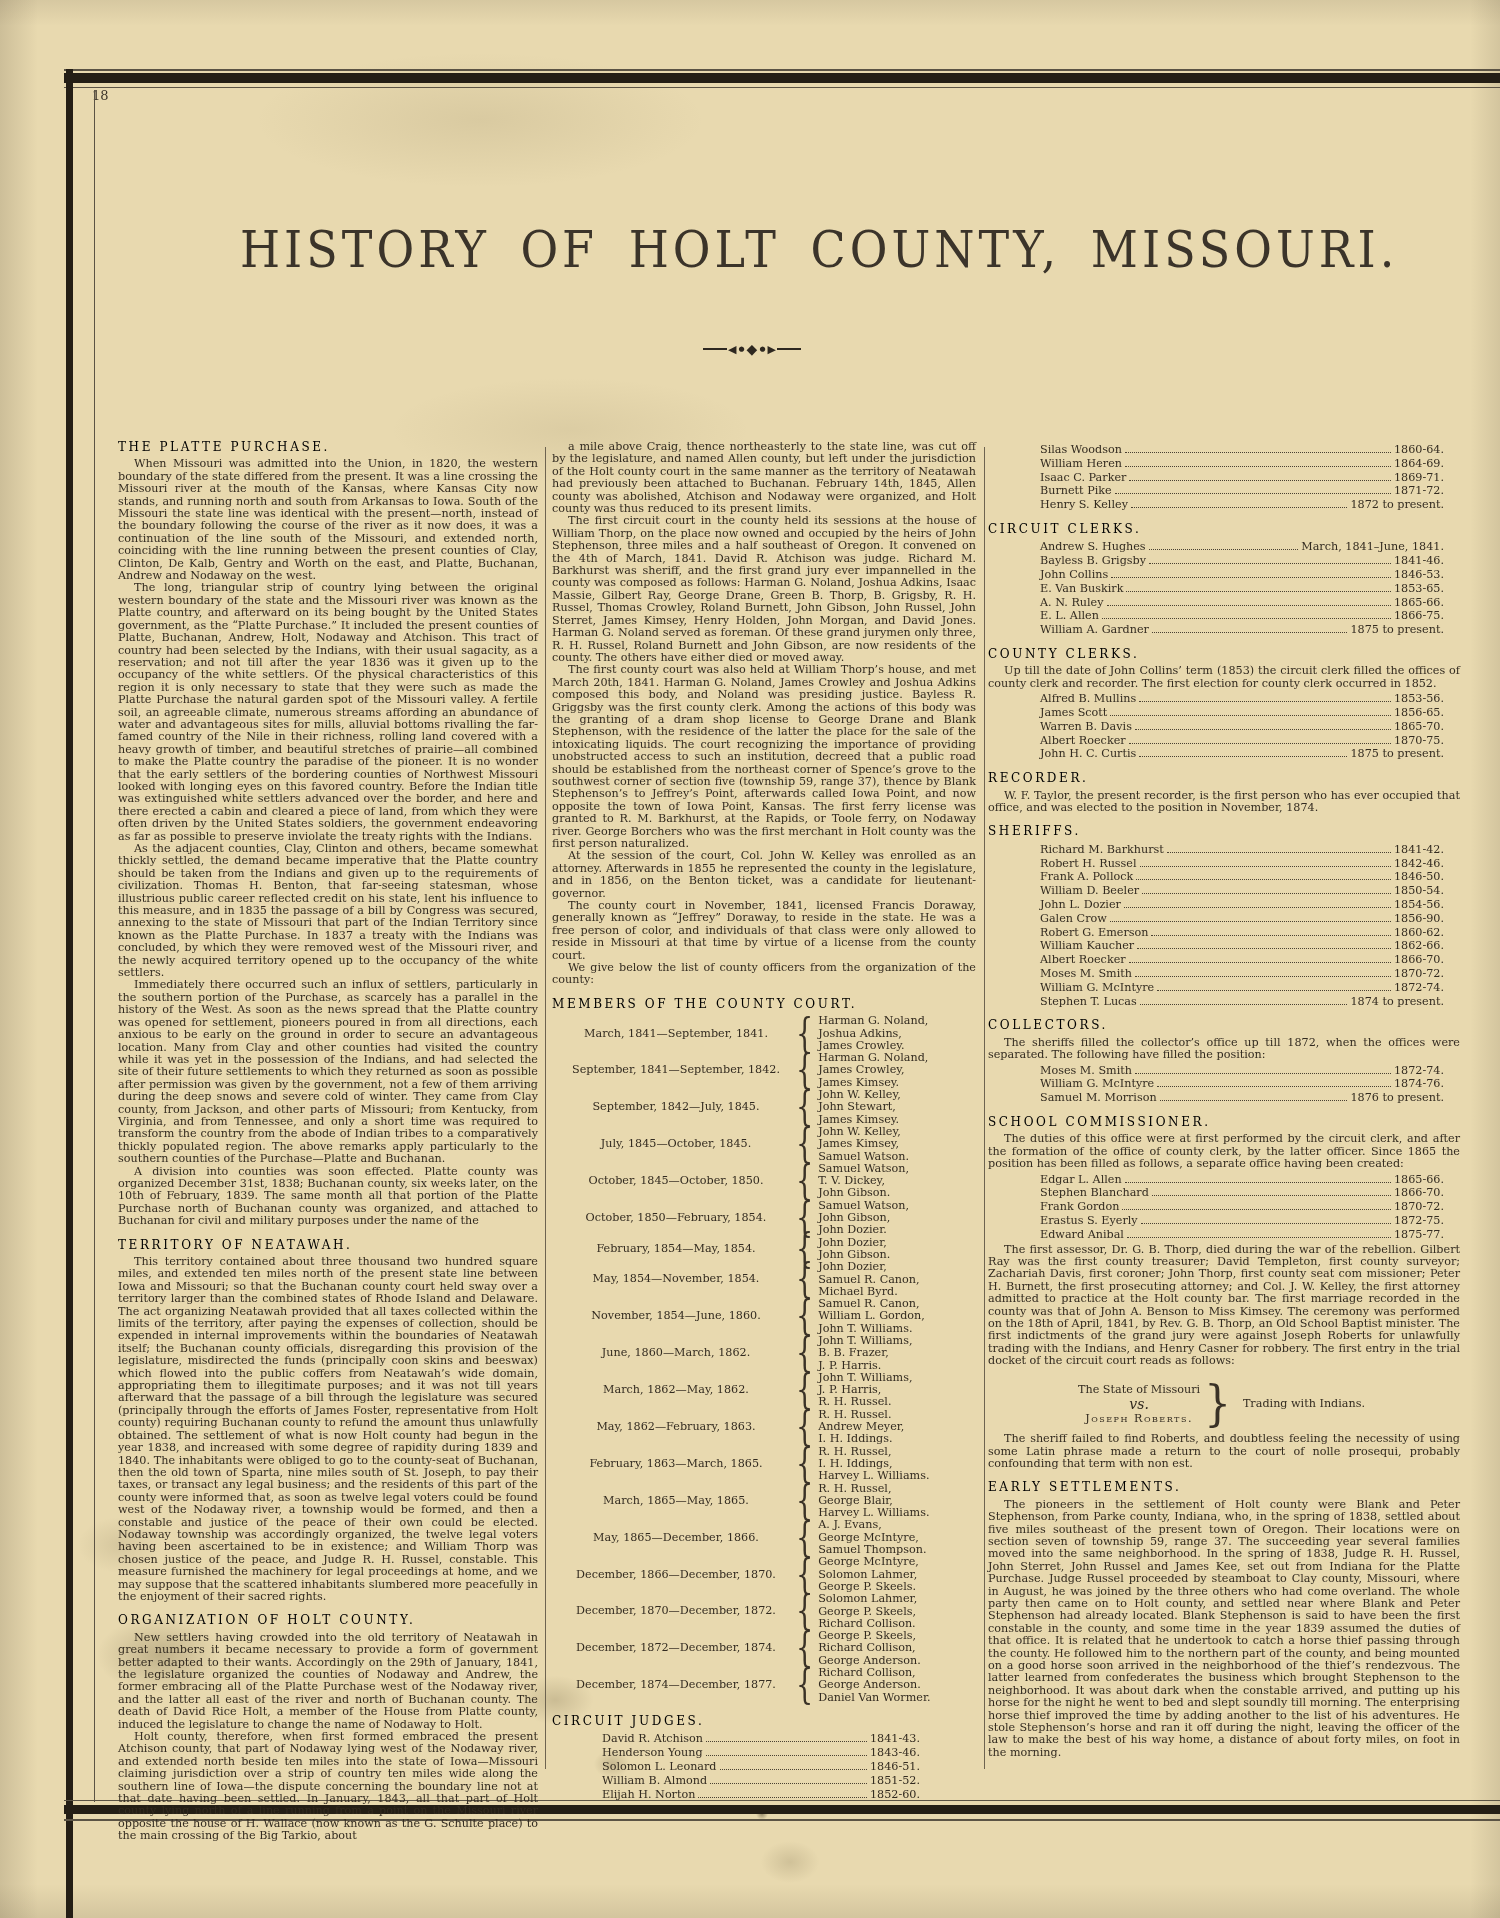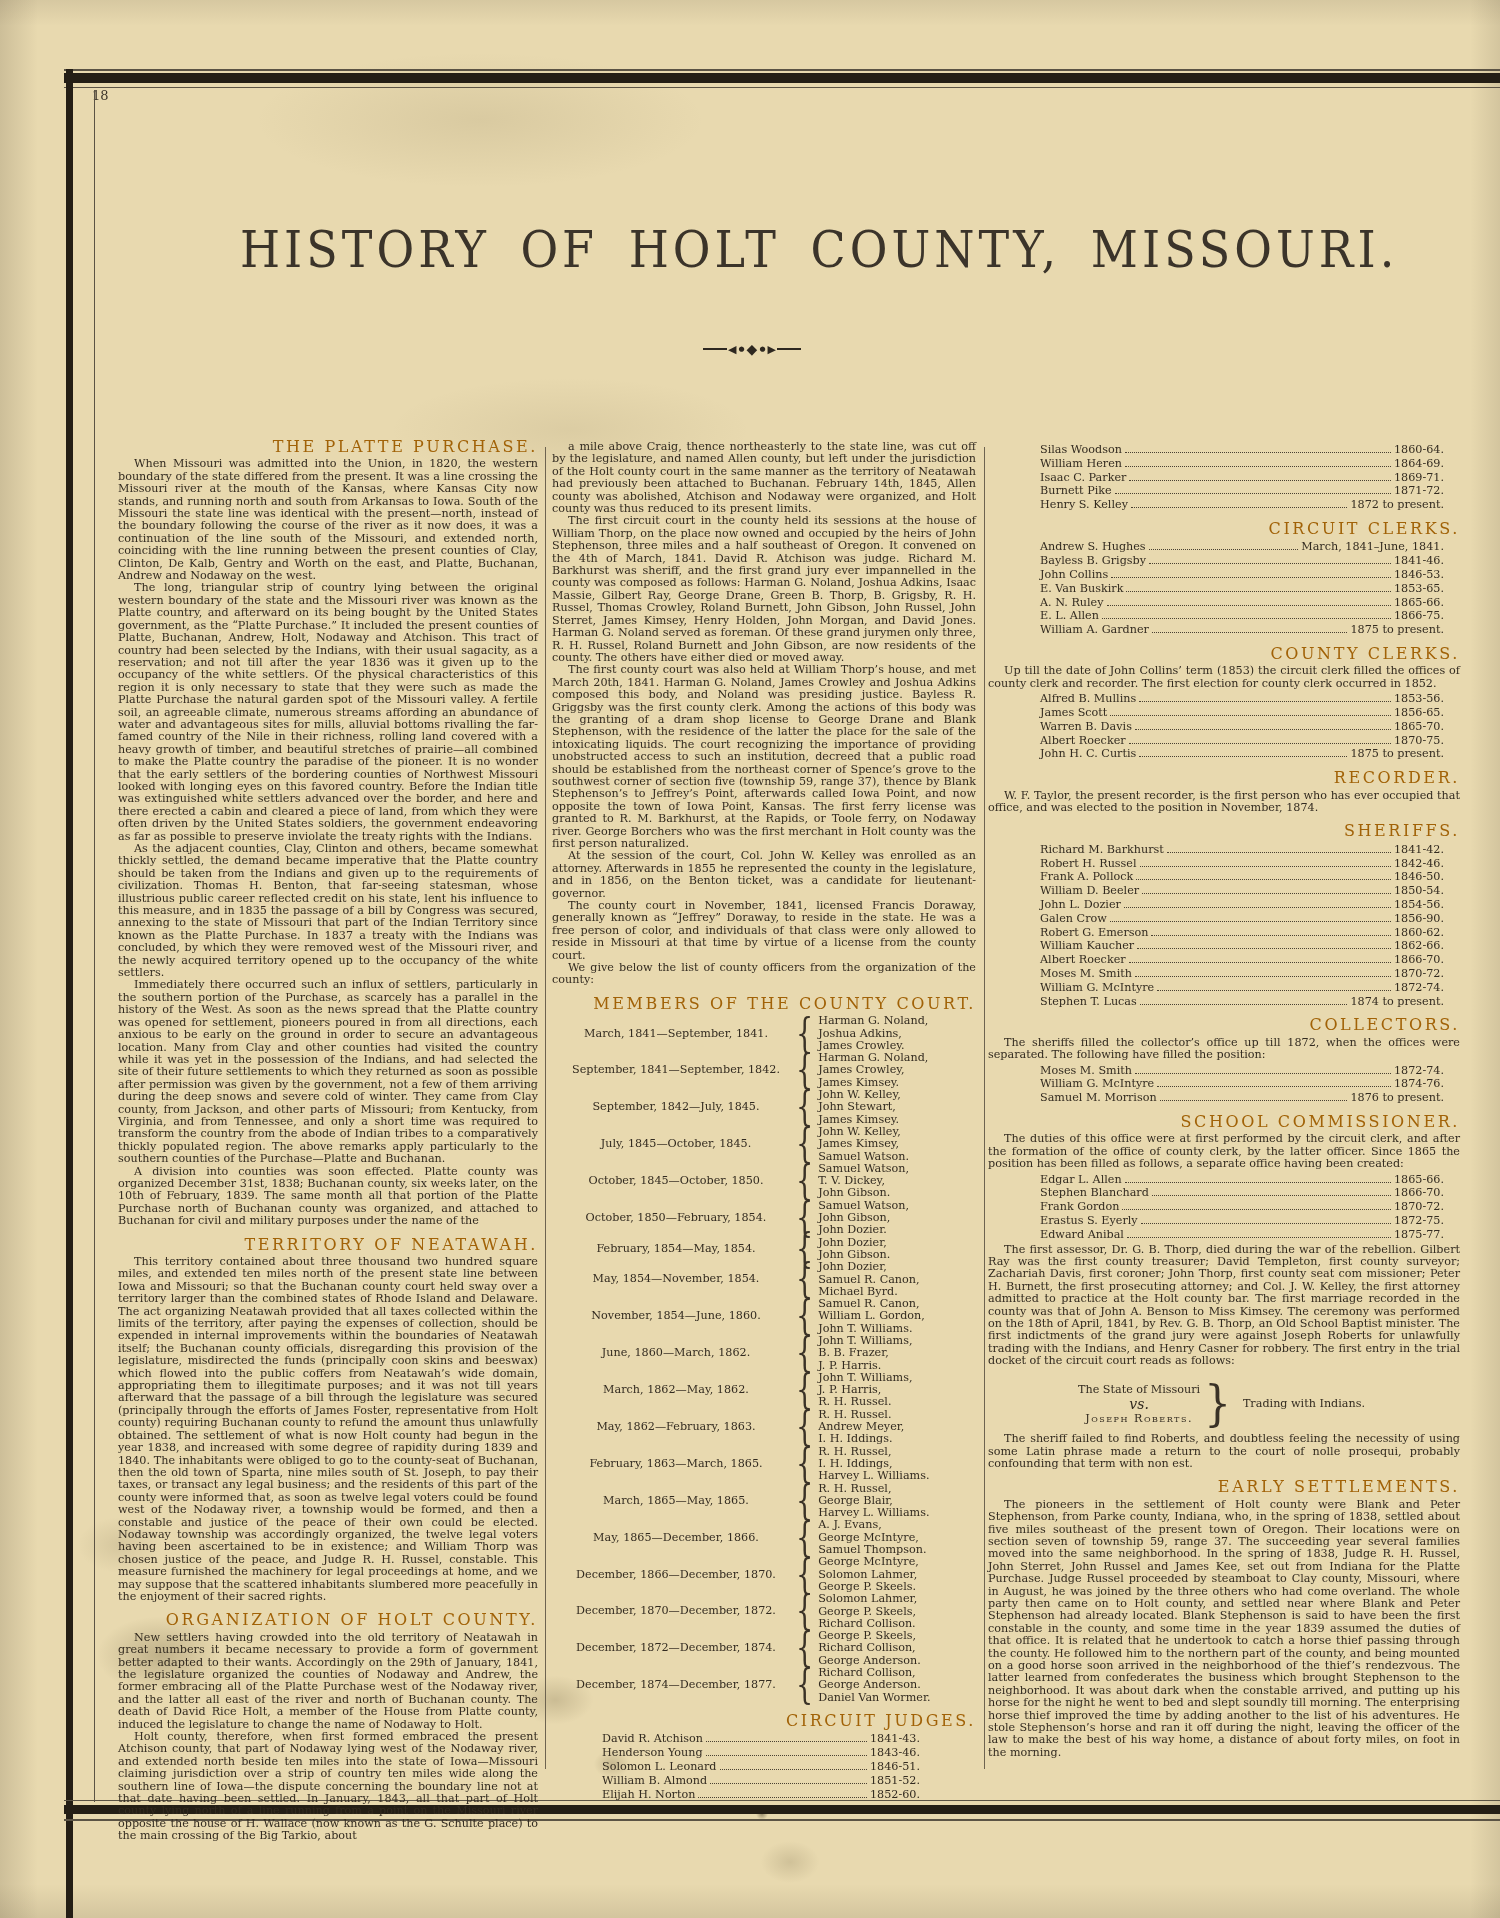--- a/index.html
+++ b/index.html
@@ -42,22 +42,22 @@
             justify-content:center;color:#2e2820;}
   .orn-line{width:24px;height:1.6px;background:#2e2820;}
   .orn-arrow{font-size:11px;line-height:11px;margin:0 1px;font-family:"DejaVu Sans",sans-serif;}
   .orn-dot{font-size:7px;line-height:7px;margin:0 1px;font-family:"DejaVu Sans",sans-serif;}
   .orn-diamond{font-size:14px;line-height:14px;margin:0 1px;font-family:"DejaVu Sans",sans-serif;}
   
   .col{position:absolute;top:441px;font-size:11.2px;line-height:12.4px;}
   .col-left{left:118px;width:420px;}
   .col-mid{left:552px;width:424px;}
   .col-right{left:988px;width:472px;}
-  .sec{font-size:16px;font-weight:normal;letter-spacing:2.6px;text-align:right;
-       margin:11px 0 5px;color:#a16207;}
+  .sec{font-size:12px;font-weight:normal;letter-spacing:2.6px;text-align:left;
+       margin:11px 0 5px;color:#000000;}
   .col-left .sec:first-child{margin-top:0;}
   .para{margin:0;text-indent:16px;text-align:justify;}
   
   .officer-list{margin:2px 12px;text-align:center;}
   .entry{display:flex;align-items:baseline;line-height:13.8px;}
   .mid-list{padding:0 44px 0 38px;}
   .right-list{padding:0 4px 0 40px;}
   .dots{flex:1 1 auto;border-bottom:1.7px dotted #4a4133;margin:0 3px 2px;}
   .nm,.yr{white-space:nowrap;}
   

